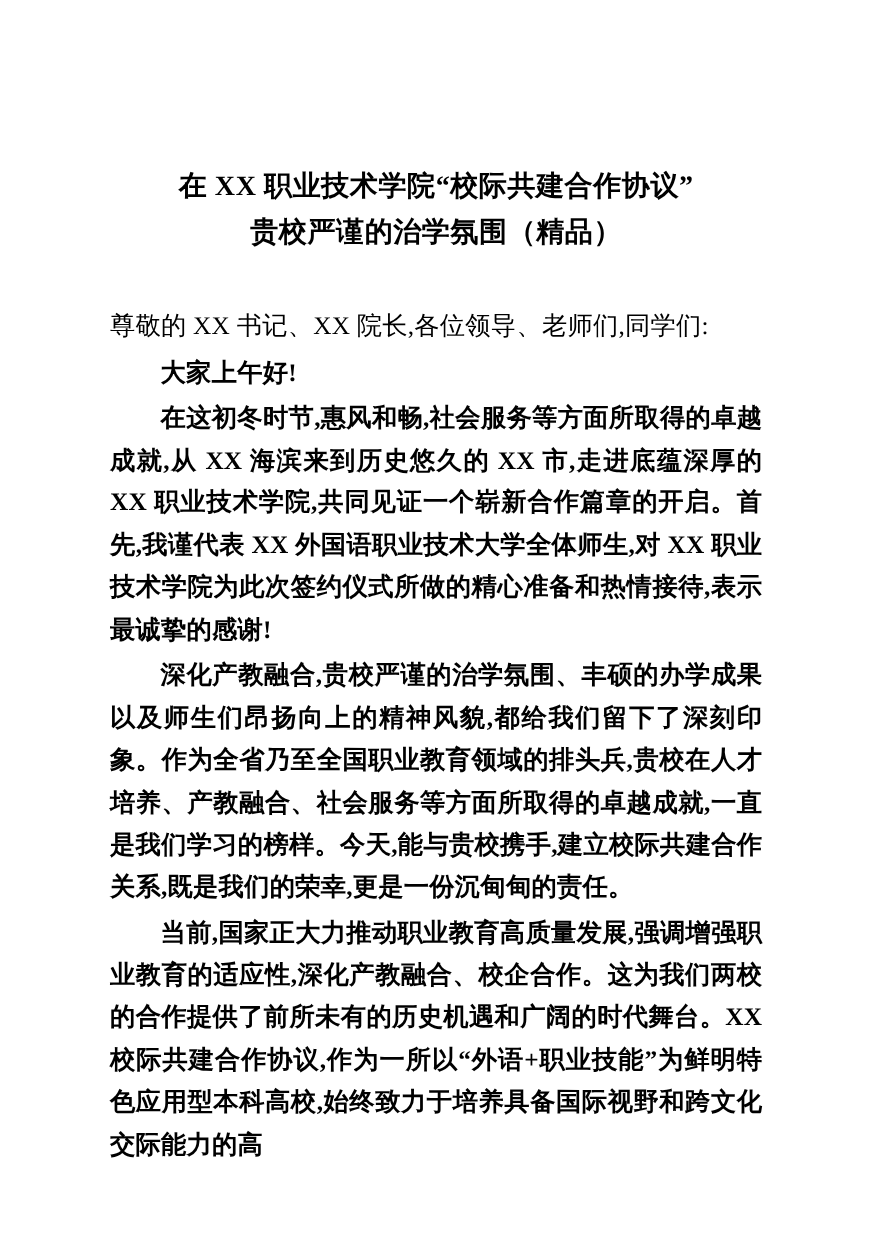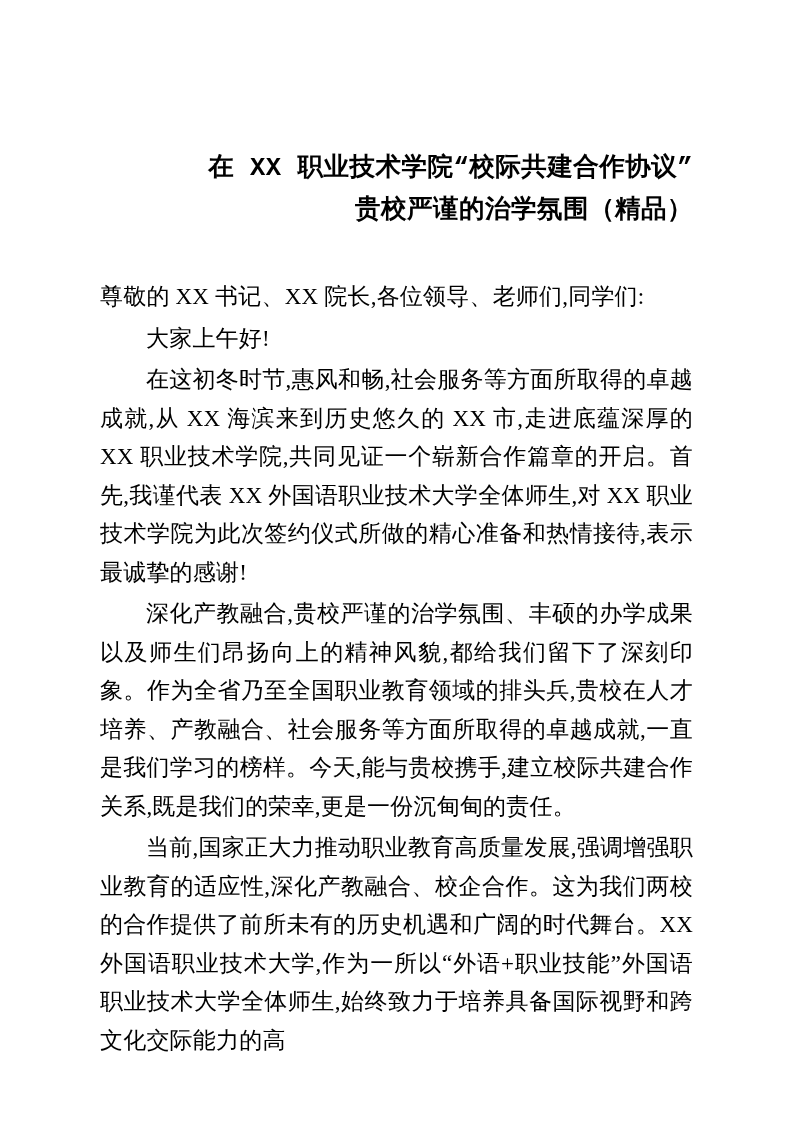--- a/index.html
+++ b/index.html
@@ -15,58 +15,59 @@
     overflow: hidden;
   }
   .page {
     position: relative;
     width: 793px;
     height: 1122px;
     box-sizing: border-box;
     padding: 148px 100px 60px 100px;
   }
   .doc-title {
-    font-family: Liberation Mono, monospace;
+    font-family: Liberation Serif, serif;
     font-weight: bold;
     font-size: 25.5px;
     line-height: 42px;
-    text-align: right;
+    text-align: center;
     letter-spacing: 0.5px;
     margin: 0 0 46px 0;
   }
   .doc-title .line {
     display: block;
     white-space: nowrap;
   }
   .body-text p {
     margin: 0 0 3px 0;
     font-size: 23px;
     line-height: 38.5px;
     text-align: justify;
     text-justify: inter-ideograph;
     letter-spacing: 0.2px;
   }
   .body-text p.indent {
     text-indent: 2em;
+    font-weight: bold;
   }
   .body-text p.noindent {
     text-indent: 0;
   }
 </style>
 </head>
 <body>
 
 <div class="page">
 
   <h1 class="doc-title">
     <span class="line">在 XX 职业技术学院“校际共建合作协议”</span>
     <span class="line">贵校严谨的治学氛围（精品）</span>
   </h1>
 
   <div class="body-text">
     <p class="noindent">尊敬的 XX 书记、XX 院长,各位领导、老师们,同学们:</p>
     <p class="indent">大家上午好!</p>
     <p class="indent">在这初冬时节,惠风和畅,社会服务等方面所取得的卓越成就,从 XX 海滨来到历史悠久的 XX 市,走进底蕴深厚的 XX 职业技术学院,共同见证一个崭新合作篇章的开启。首先,我谨代表 XX 外国语职业技术大学全体师生,对 XX 职业技术学院为此次签约仪式所做的精心准备和热情接待,表示最诚挚的感谢!</p>
     <p class="indent">深化产教融合,贵校严谨的治学氛围、丰硕的办学成果以及师生们昂扬向上的精神风貌,都给我们留下了深刻印象。作为全省乃至全国职业教育领域的排头兵,贵校在人才培养、产教融合、社会服务等方面所取得的卓越成就,一直是我们学习的榜样。今天,能与贵校携手,建立校际共建合作关系,既是我们的荣幸,更是一份沉甸甸的责任。</p>
-    <p class="indent">当前,国家正大力推动职业教育高质量发展,强调增强职业教育的适应性,深化产教融合、校企合作。这为我们两校的合作提供了前所未有的历史机遇和广阔的时代舞台。XX 外国语职业技术大学,作为一所以“外语+职业技能”外国语职业技术大学全体师生,始终致力于培养具备国际视野和跨文化交际能力的高</p>
+    <p class="indent">当前,国家正大力推动职业教育高质量发展,强调增强职业教育的适应性,深化产教融合、校企合作。这为我们两校的合作提供了前所未有的历史机遇和广阔的时代舞台。XX 校际共建合作协议,作为一所以“外语+职业技能”为鲜明特色应用型本科高校,始终致力于培养具备国际视野和跨文化交际能力的高</p>
   </div>
 
 </div>
 
 </body></html>

